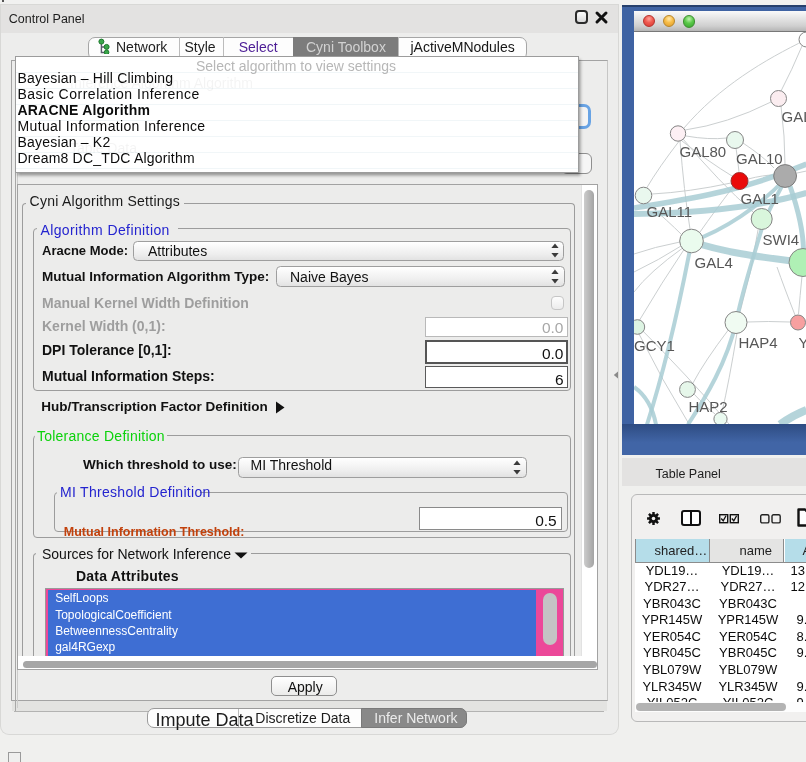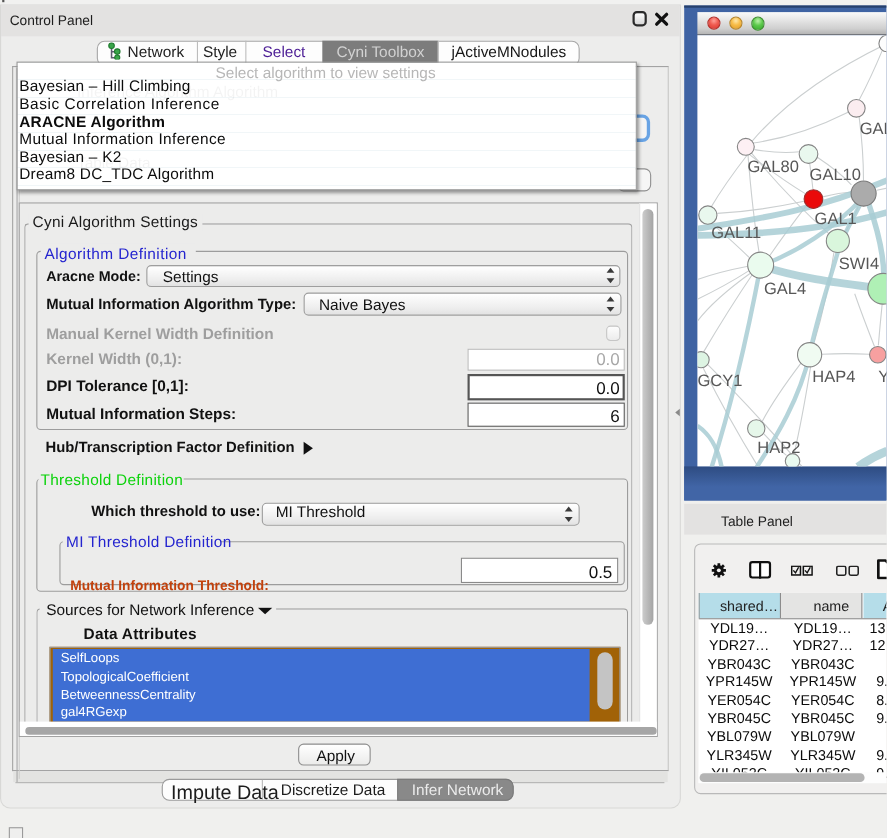--- a/index.html
+++ b/index.html
@@ -59,21 +59,21 @@
 <div class="abs" style="left:21.5px;top:202.5px;width:553.5px;height:460px;border:1px solid #9c9c9c;border-bottom:none;border-radius:4px 4px 0 0;box-sizing:border-box;"></div>
 <div class="abs" style="left:26px;top:195px;width:158px;height:15px;background:#ececeb;"></div>
 <div class="lbl" style="left:29.6px;top:193.3px;font-size:14px;letter-spacing:0.25px;color:#1a1a1a;">Cyni Algorithm Settings</div>
 
 <div class="abs" style="left:33px;top:227.6px;width:538px;height:163.5px;border:1px solid #9c9c9c;border-radius:4px;box-sizing:border-box;"></div>
 <div class="abs" style="left:37px;top:220.5px;width:141px;height:14px;background:#ececeb;"></div>
 <div class="lbl" style="left:40.4px;top:221.7px;font-size:14px;letter-spacing:0.4px;color:#2424cf;">Algorithm Definition</div>
 
 <div class="lbl" style="left:42px;top:243.3px;font-size:13px;font-weight:bold;color:#111;">Aracne Mode:</div>
 <div class="abs" style="left:132.8px;top:240.5px;width:431.7px;height:20.5px;border:1px solid #9e9e9e;border-radius:4.5px;background:linear-gradient(#ffffff,#ededed 70%,#e2e2e2);box-sizing:border-box;"></div>
-<div class="lbl" style="left:148px;top:242.8px;font-size:14px;color:#111;">Settings</div>
+<div class="lbl" style="left:148px;top:242.8px;font-size:14px;color:#111;">Attributes</div>
 <svg class="abs" style="left:550px;top:243px;" width="10" height="15" viewBox="0 0 10 15">
   <path d="M5 0.5 L8.6 5 L1.4 5 Z" fill="#3a3a3a"></path>
     <path d="M5 14.5 L8.6 10 L1.4 10 Z" fill="#3a3a3a"></path>
 </svg>
 
 <div class="lbl" style="left:42px;top:268.8px;font-size:13.5px;font-weight:bold;color:#111;">Mutual Information Algorithm Type:</div>
 <div class="abs" style="left:275.5px;top:266px;width:289px;height:21px;border:1px solid #9e9e9e;border-radius:4.5px;background:linear-gradient(#ffffff,#ededed 70%,#e2e2e2);box-sizing:border-box;"></div>
 <div class="lbl" style="left:290px;top:268.8px;font-size:14px;color:#111;">Naive Bayes</div>
 <svg class="abs" style="left:550px;top:269px;" width="10" height="15" viewBox="0 0 10 15">
   <path d="M5 0.5 L8.6 5 L1.4 5 Z" fill="#3a3a3a"></path>
@@ -95,21 +95,21 @@
 <div class="abs" style="left:424.5px;top:366px;width:143px;height:21.5px;border:1.5px solid #5a5a5a;background:#fff;box-sizing:border-box;"></div>
 <div class="lbl" style="right:242.5px;top:371.4px;font-size:15.5px;color:#111;">6</div>
 
 <div class="lbl" style="left:41.3px;top:398.8px;font-size:13.5px;font-weight:bold;color:#111;">Hub/Transcription Factor Definition</div>
 <svg class="abs" style="left:275px;top:400.5px;" width="10" height="13" viewBox="0 0 10 13">
     <path d="M1 0.5 L9.5 6.5 L1 12.5 Z" fill="#111"></path>
   </svg>
 
 <div class="abs" style="left:33.2px;top:435px;width:537.8px;height:102.5px;border:1px solid #9c9c9c;border-radius:4px;box-sizing:border-box;"></div>
 <div class="abs" style="left:35px;top:428px;width:132px;height:14px;background:#ececeb;"></div>
-<div class="lbl" style="left:36.9px;top:427.8px;font-size:14px;letter-spacing:0.25px;color:#0bd20b;">Threshold Definition</div>
+<div class="lbl" style="left:36.9px;top:427.8px;font-size:14px;letter-spacing:0.25px;color:#0bd20b;">Tolerance Definition</div>
 
 <div class="lbl" style="left:83px;top:456.8px;font-size:13.5px;font-weight:bold;color:#111;">Which threshold to use:</div>
 <div class="abs" style="left:238px;top:456.5px;width:289px;height:21.5px;border:1px solid #9e9e9e;border-radius:4.5px;background:linear-gradient(#ffffff,#ededed 70%,#e2e2e2);box-sizing:border-box;"></div>
 <div class="lbl" style="left:250.6px;top:456.8px;font-size:14px;color:#111;">MI Threshold</div>
 <svg class="abs" style="left:512px;top:459.5px;" width="10" height="15" viewBox="0 0 10 15">
   <path d="M5 0.5 L8.6 5 L1.4 5 Z" fill="#3a3a3a"></path>
     <path d="M5 14.5 L8.6 10 L1.4 10 Z" fill="#3a3a3a"></path>
 </svg>
 
 <div class="abs" style="left:53.8px;top:491.5px;width:514px;height:40px;border:1px solid #9c9c9c;border-radius:4px;box-sizing:border-box;"></div>
@@ -122,21 +122,21 @@
 
 <div class="abs" style="left:32.5px;top:553px;width:538.5px;height:110px;border:1px solid #9c9c9c;border-bottom:none;border-radius:4px 4px 0 0;box-sizing:border-box;"></div>
 <div class="abs" style="left:36px;top:546.5px;width:215px;height:13.5px;background:#ececeb;"></div>
 <div class="lbl" style="left:42px;top:546px;font-size:14px;color:#111;">Sources for Network Inference</div>
 <svg class="abs" style="left:233.5px;top:552px;" width="14" height="7" viewBox="0 0 14 7">
     <path d="M0.5 0.5 L13.5 0.5 L7 6.5 Z" fill="#111"></path>
   </svg>
 
 <div class="lbl" style="left:34px;top:567.8px;font-size:14px;letter-spacing:0.2px;font-weight:bold;color:#111;padding-left:42px;">Data Attributes</div>
 
-<div class="abs" style="left:44.5px;top:587.5px;width:519.5px;height:78px;border:1px solid #999;background:#a16207;box-sizing:border-box;overflow:hidden;">
+<div class="abs" style="left:44.5px;top:587.5px;width:519.5px;height:78px;border:1px solid #999;background:#ec4899;box-sizing:border-box;overflow:hidden;">
   <div class="abs" style="left:2px;top:1.5px;width:488.5px;height:65.5px;background:#3e6ed3;"></div>
   <div class="lbl" style="left:9.7px;top:2.6px;font-size:12px;color:#fff;">SelfLoops</div>
   <div class="lbl" style="left:9.7px;top:19px;font-size:12px;color:#fff;">TopologicalCoefficient</div>
   <div class="lbl" style="left:9.7px;top:35.4px;font-size:12px;color:#fff;">BetweennessCentrality</div>
   <div class="lbl" style="left:9.7px;top:51.8px;font-size:12px;color:#fff;">gal4RGexp</div>
   <div class="abs" style="left:497.5px;top:4.5px;width:14px;height:52px;border-radius:7px;background:#c4c4c4;"></div>
 </div>
 
 <div class="abs" style="left:17.5px;top:656px;width:579px;height:13px;background:#fff;"></div>
 <div class="abs" style="left:23px;top:660.5px;width:574px;height:7px;border-radius:3.5px;background:#a6a6a6;"></div>

